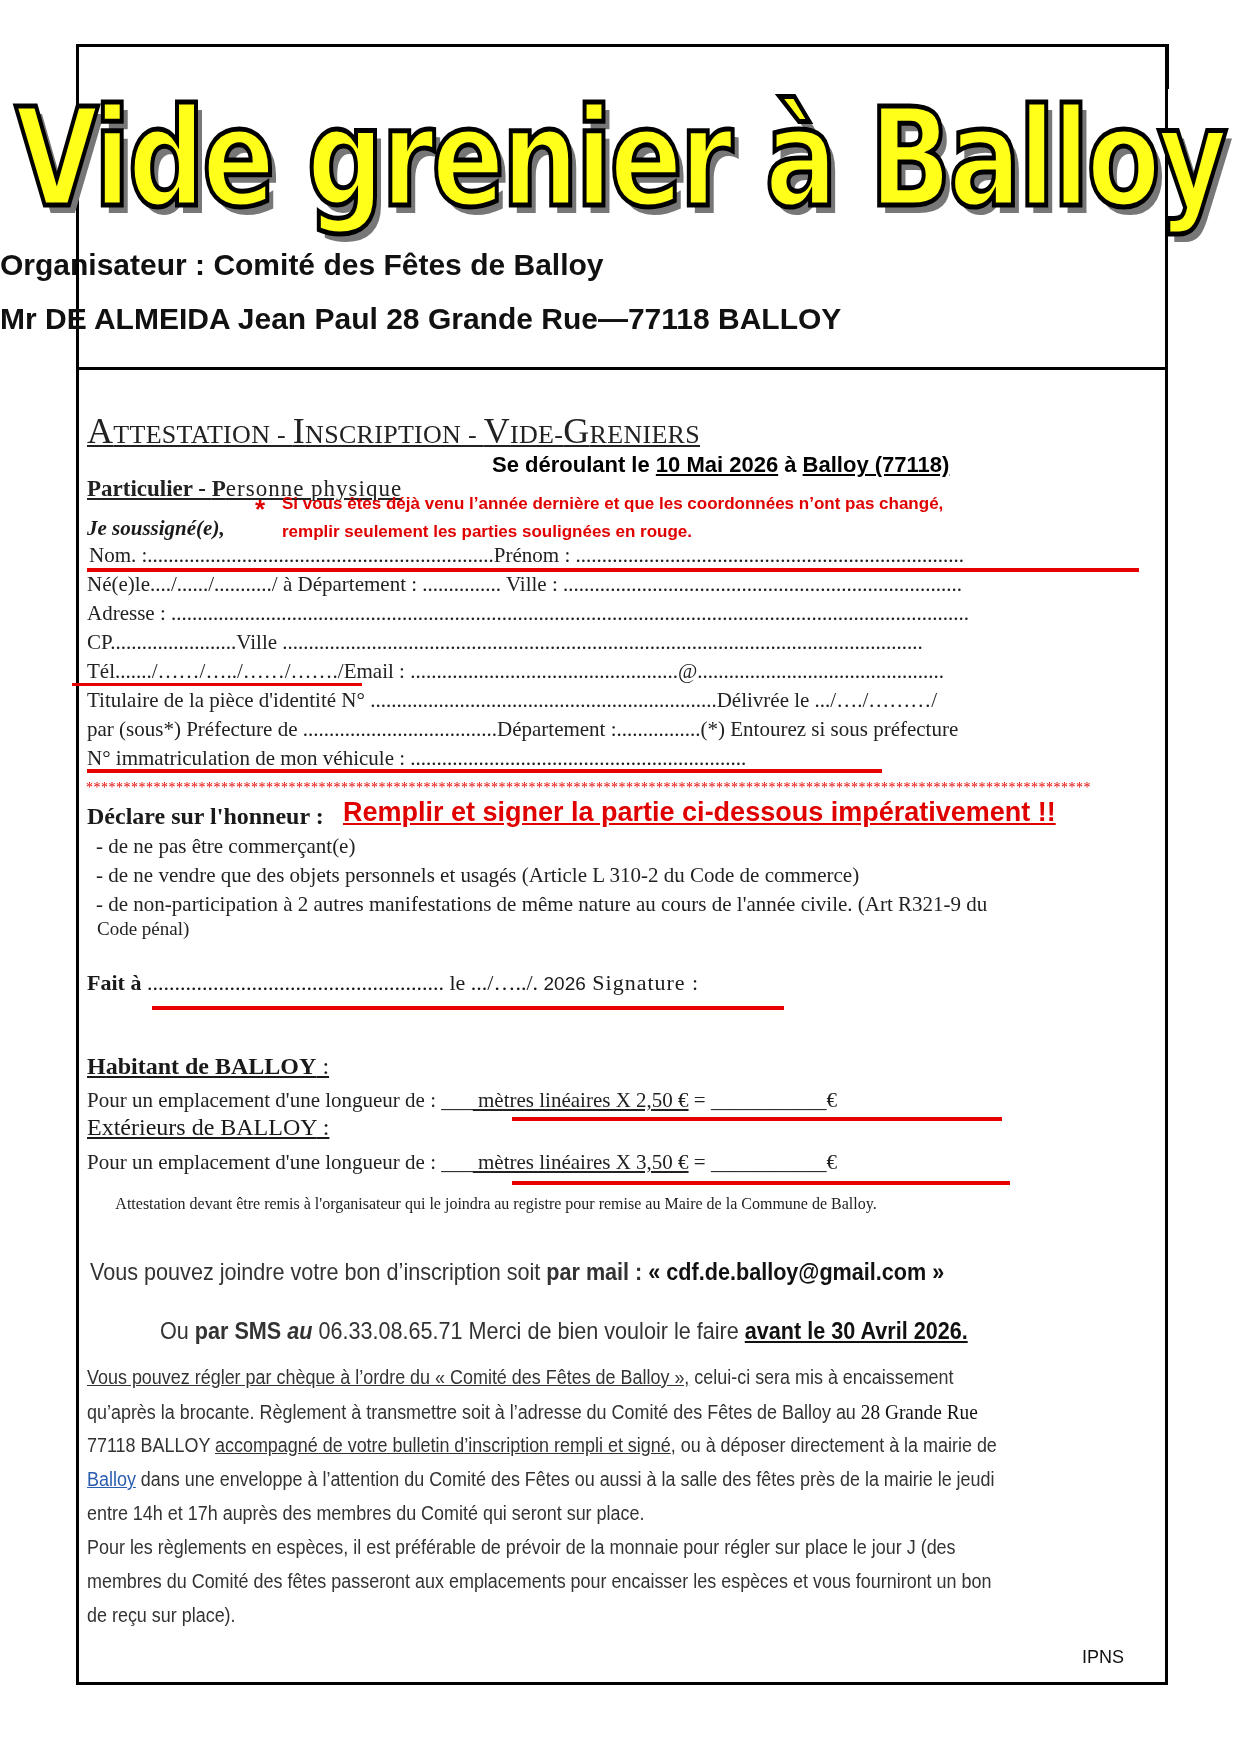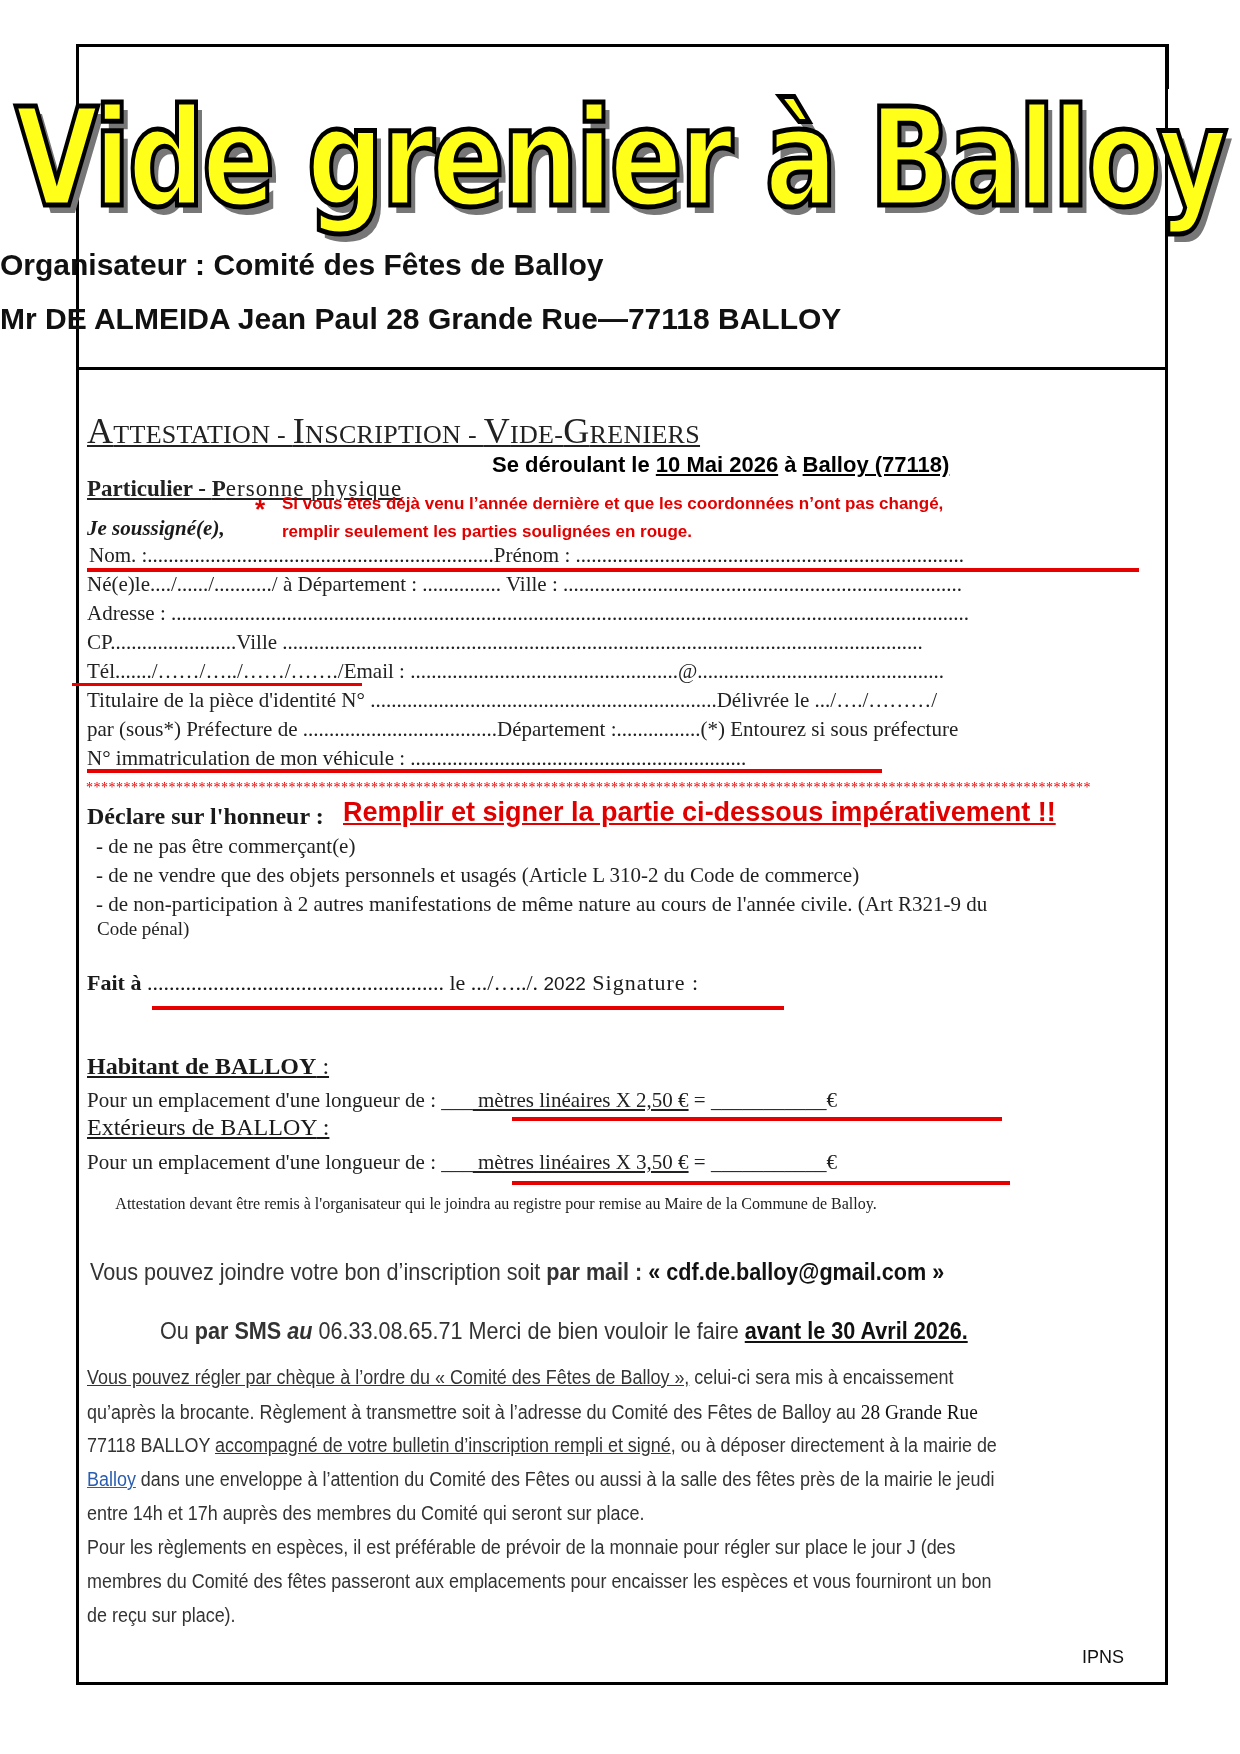--- a/index.html
+++ b/index.html
@@ -86,21 +86,21 @@
 
 <div class="abs declare serif">Déclare sur l'honneur :</div>
 <div class="abs declare-red">Remplir et signer la partie ci-dessous impérativement !!</div>
 
 <div class="abs bul serif" style="top:834px;">- de ne pas être commerçant(e)</div>
 <div class="abs bul serif" style="top:863px;">- de ne vendre que des objets personnels et usagés (Article L 310-2 du Code de commerce)</div>
 <div class="abs bul serif" style="top:892px;">- de non-participation à 2 autres manifestations de même nature au cours de l'année civile. (Art R321-9 du</div>
 <div class="abs bul serif" style="top:918px; left:97px; font-size:19px;">Code pénal)</div>
 
 <div class="abs fait serif">
-  <b>Fait à</b><span> ...................................................... le .../…../. </span><span class="sans" style="font-size:19px;">2022</span><span style="letter-spacing:1px">  Signature :</span>
+  <b>Fait à</b><span> ...................................................... le .../…../. </span><span class="sans" style="font-size:19px;">2026</span><span style="letter-spacing:1px">  Signature :</span>
 </div>
 <div class="redline" style="left:152px; top:1006px; width:632px;"></div>
 
 <div class="abs hab-h serif"><span>Habitant de BALLOY</span><span style="font-weight:normal"> :</span></div>
 <div class="abs line serif" style="left:87px; top:1088px;">
   <span>Pour un emplacement d'une longueur de : </span><span>___</span><span class="u"> mètres linéaires X 2,50 €</span><span> = </span><span>___________</span><span>€</span>
 </div>
 <div class="redline" style="left:512px; top:1117px; width:490px;"></div>
 
 <div class="abs ext-h serif"><span>Extérieurs de BALLOY</span><span> :</span></div>

